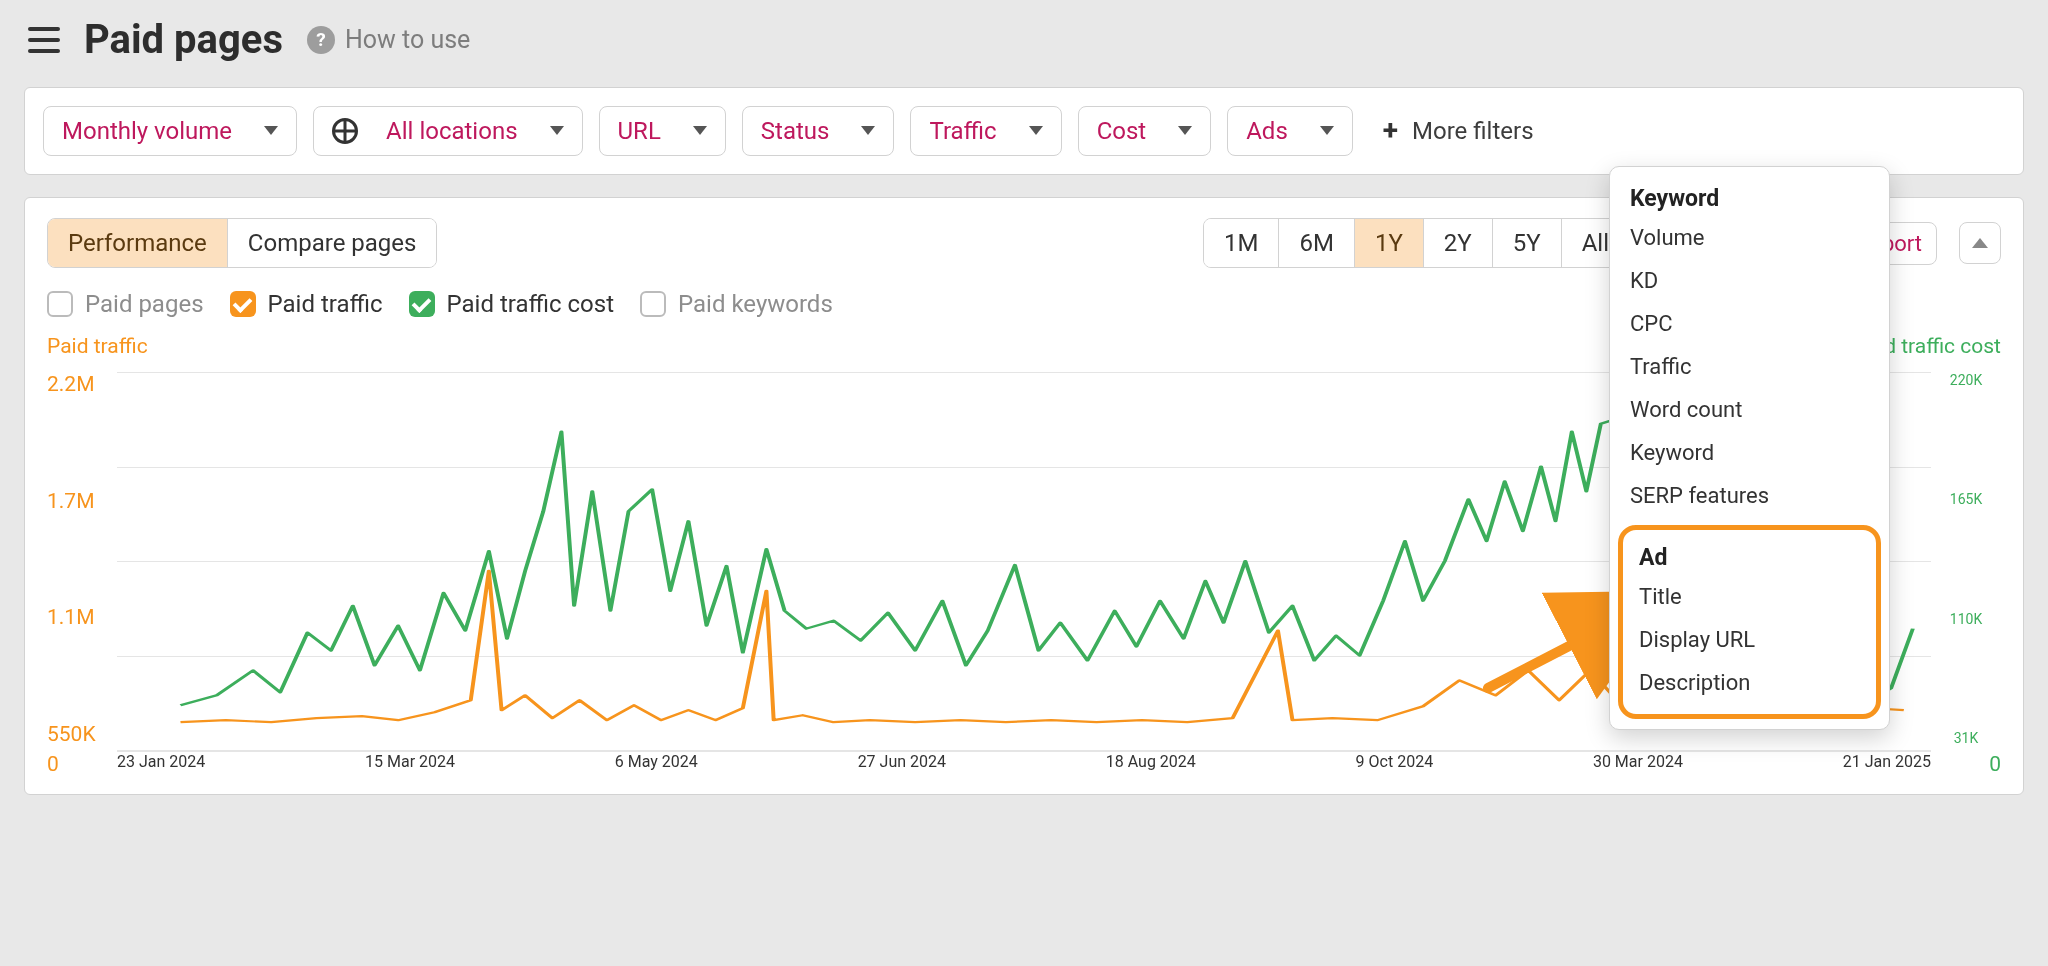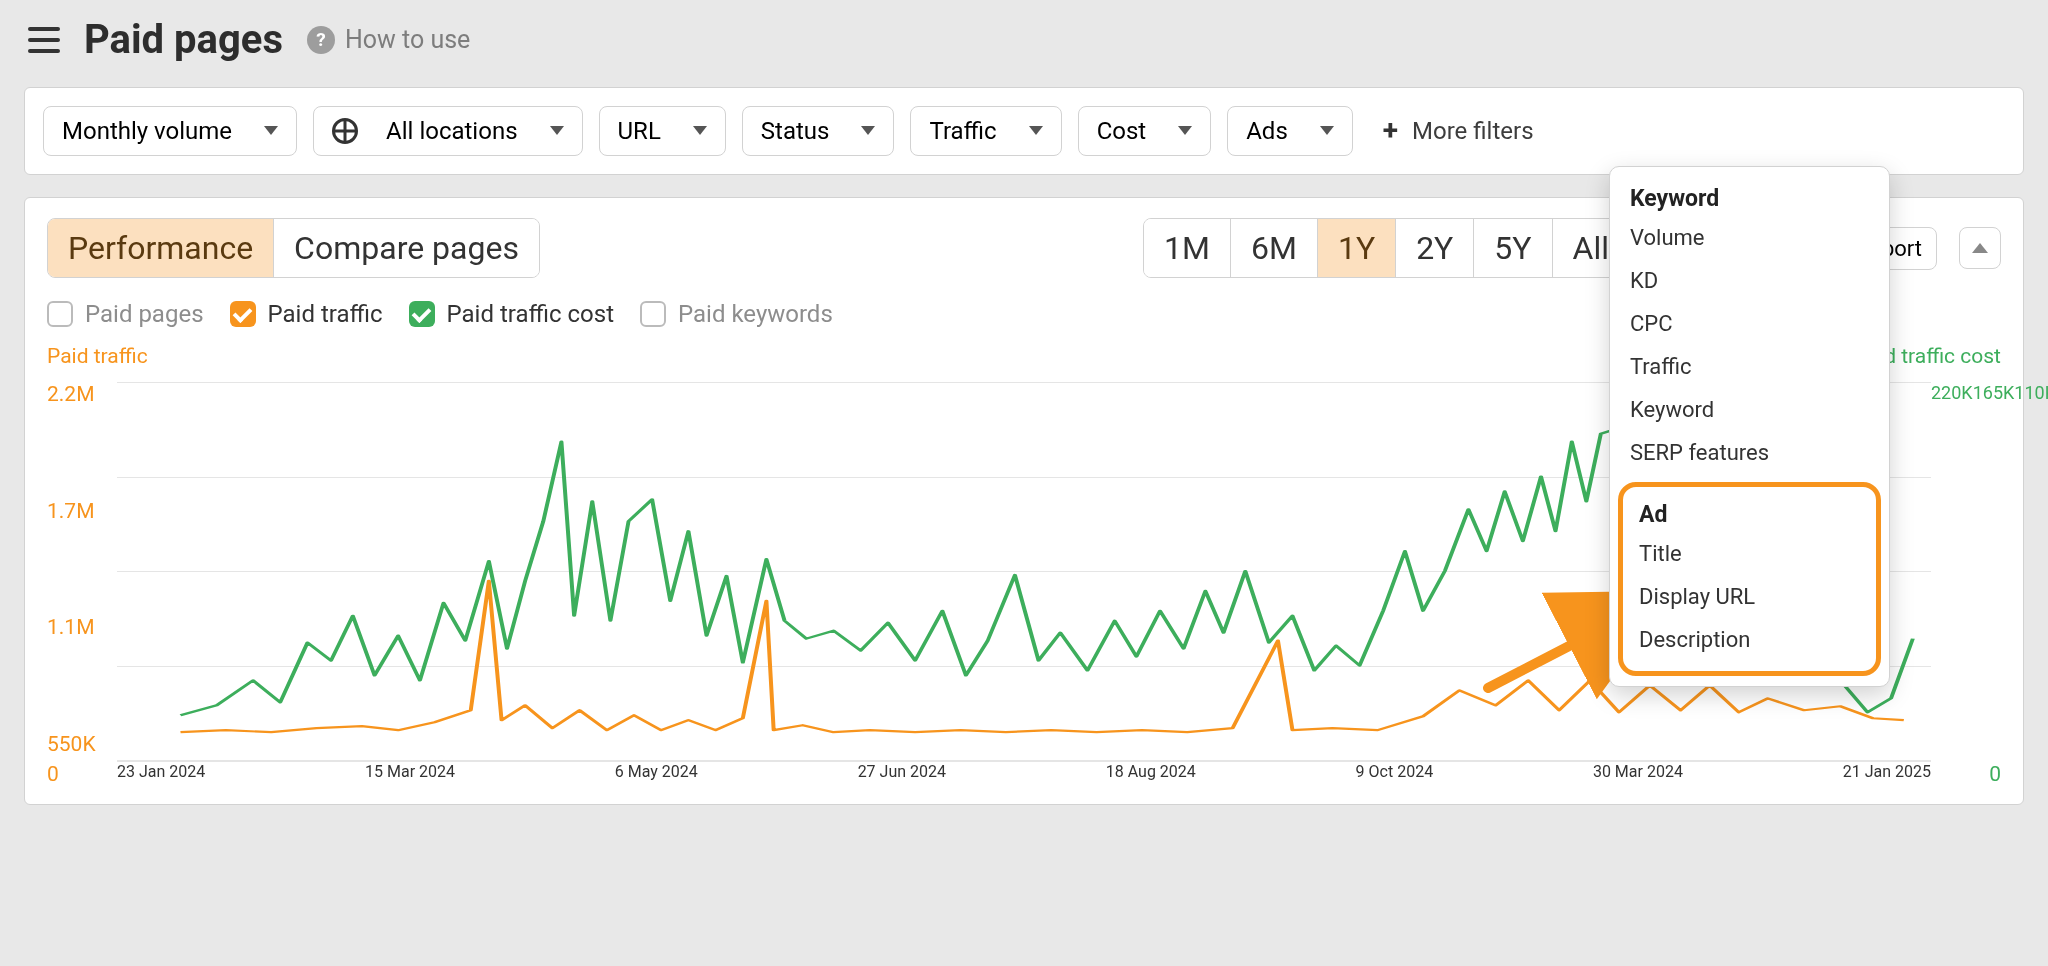--- a/index.html
+++ b/index.html
@@ -38,21 +38,21 @@
     background:var(--white); border:1px solid var(--border); border-radius:6px;
     margin: 0 24px; padding: 0;
   }
   .filters-row {
     display:flex; align-items:center; gap:16px; padding:16px 18px;
     border-bottom:1px solid transparent;
   }
   .pill {
     display:flex; align-items:center; gap:28px;
     border:1px solid var(--border); border-radius:8px;
-    padding: 10px 18px; font-size:24px; color:#000000; background:#fff; cursor:pointer;
+    padding: 10px 18px; font-size:24px; color:#be185d; background:#fff; cursor:pointer;
   }
   .pill .caret { margin-left:4px; }
   .caret { width:0; height:0; border-left:7px solid transparent; border-right:7px solid transparent; border-top:9px solid #555; }
   .globe {
     width:26px; height:26px; border:3px solid #333; border-radius:50%; position:relative;
   }
   .globe::before, .globe::after { content:''; position:absolute; background:#333; }
   .globe::before { left:0; right:0; top:50%; height:3px; transform:translateY(-50%); }
   .globe::after { top:0; bottom:0; left:50%; width:3px; transform:translateX(-50%); }
   .morefilters { display:flex; align-items:center; gap:14px; font-size:24px; color:#3d3d3d; cursor:pointer; padding:10px 14px; }
@@ -60,21 +60,21 @@
 
   
   .chart-card {
     margin-top:22px; padding:0;
   }
   .chart-toolbar {
     display:flex; align-items:center; justify-content:space-between;
     padding: 20px 22px 0 22px;
   }
   .seg-group { display:flex; border:1px solid var(--border); border-radius:8px; overflow:hidden; }
-  .seg-btn { padding:10px 20px; font-size:32px; color:#333; background:#fff; cursor:pointer; border-right:1px solid var(--border); }
+  .seg-btn { padding:10px 20px; font-size:24px; color:#333; background:#fff; cursor:pointer; border-right:1px solid var(--border); }
   .seg-btn:last-child { border-right:none; }
   .seg-btn.active { background:var(--orange-light); color:#5a3a10; }
   .right-tools { display:flex; align-items:center; gap:22px; }
   .small-pill { padding:8px 14px; font-size:22px; }
   .collapse-btn {
     width:42px; height:42px; border:1px solid var(--border); border-radius:8px;
     display:flex; align-items:center; justify-content:center; cursor:pointer;
   }
   .chev-up { width:0; height:0; border-left:8px solid transparent; border-right:8px solid transparent; border-bottom:10px solid #888; }
 
@@ -88,21 +88,21 @@
   .cb.checked::after { content:''; width:7px; height:13px; border:solid #fff; border-width:0 4px 4px 0; transform:rotate(45deg) translate(-1px,-1px); }
   .legend-item { display:flex; align-items:center; gap:12px; font-size:24px; }
   .legend-item.muted { color:#8d8d8d; }
   .legend-item.strong { color:#333; }
 
   .chart-area { position:relative; padding: 6px 22px 18px 22px; }
   .axis-label-left { color:var(--orange); font-size:21px; }
   .axis-label-right { color:var(--green); font-size:21px; position:absolute; right:22px; top:0; }
   .plot-wrap { position:relative; height:380px; margin-top:14px; display:flex; }
   .y-left { width:70px; display:flex; flex-direction:column; justify-content:space-between; align-items:flex-start; color:var(--orange); font-size:21px; padding-bottom:6px; }
-  .y-right { width:70px; display:flex; justify-content:space-between; align-items:flex-start; color:var(--green); font-size:18px; padding-bottom:6px; }
+  .y-right { width:70px; display:flex; flex-direction:column; justify-content:space-between; align-items:center; color:var(--green); font-size:14px; padding-bottom:6px; }
   .plot { flex:1; position:relative; border-bottom:2px solid var(--grey-light); }
   .gridline { position:absolute; left:0; right:0; height:1px; background:var(--grey-light); }
   .xaxis-row { display:flex; align-items:flex-start; }
   .xzero-l { width:70px; color:var(--orange); font-size:21px; }
   .xzero-r { width:70px; color:var(--green); font-size:21px; text-align:right; }
   .xlabels-inner { flex:1; display:flex; justify-content:space-between; }
 
   svg.lines { position:absolute; inset:0; width:100%; height:100%; }
   .line-green { fill:none; stroke:var(--green); stroke-width:2.2; stroke-linejoin:round; }
   .line-orange { fill:none; stroke:var(--orange); stroke-width:2.2; stroke-linejoin:round; }
@@ -181,20 +181,21 @@
     </div>
   </div>
 
   <div class="popover">
     <div class="section-title">Keyword</div>
     <div id="dd-g1">
         <div class="item">Volume</div>
         <div class="item">KD</div>
         <div class="item">CPC</div>
         <div class="item">Traffic</div>
+        <div class="item">Word count</div>
         <div class="item">Keyword</div>
         <div class="item">SERP features</div>
       </div>
     <div class="ad-group">
       <div class="section-title">Ad</div>
       <div id="dd-g2">
           <div class="item">Title</div>
           <div class="item">Display URL</div>
           <div class="item">Description</div>
         </div>

